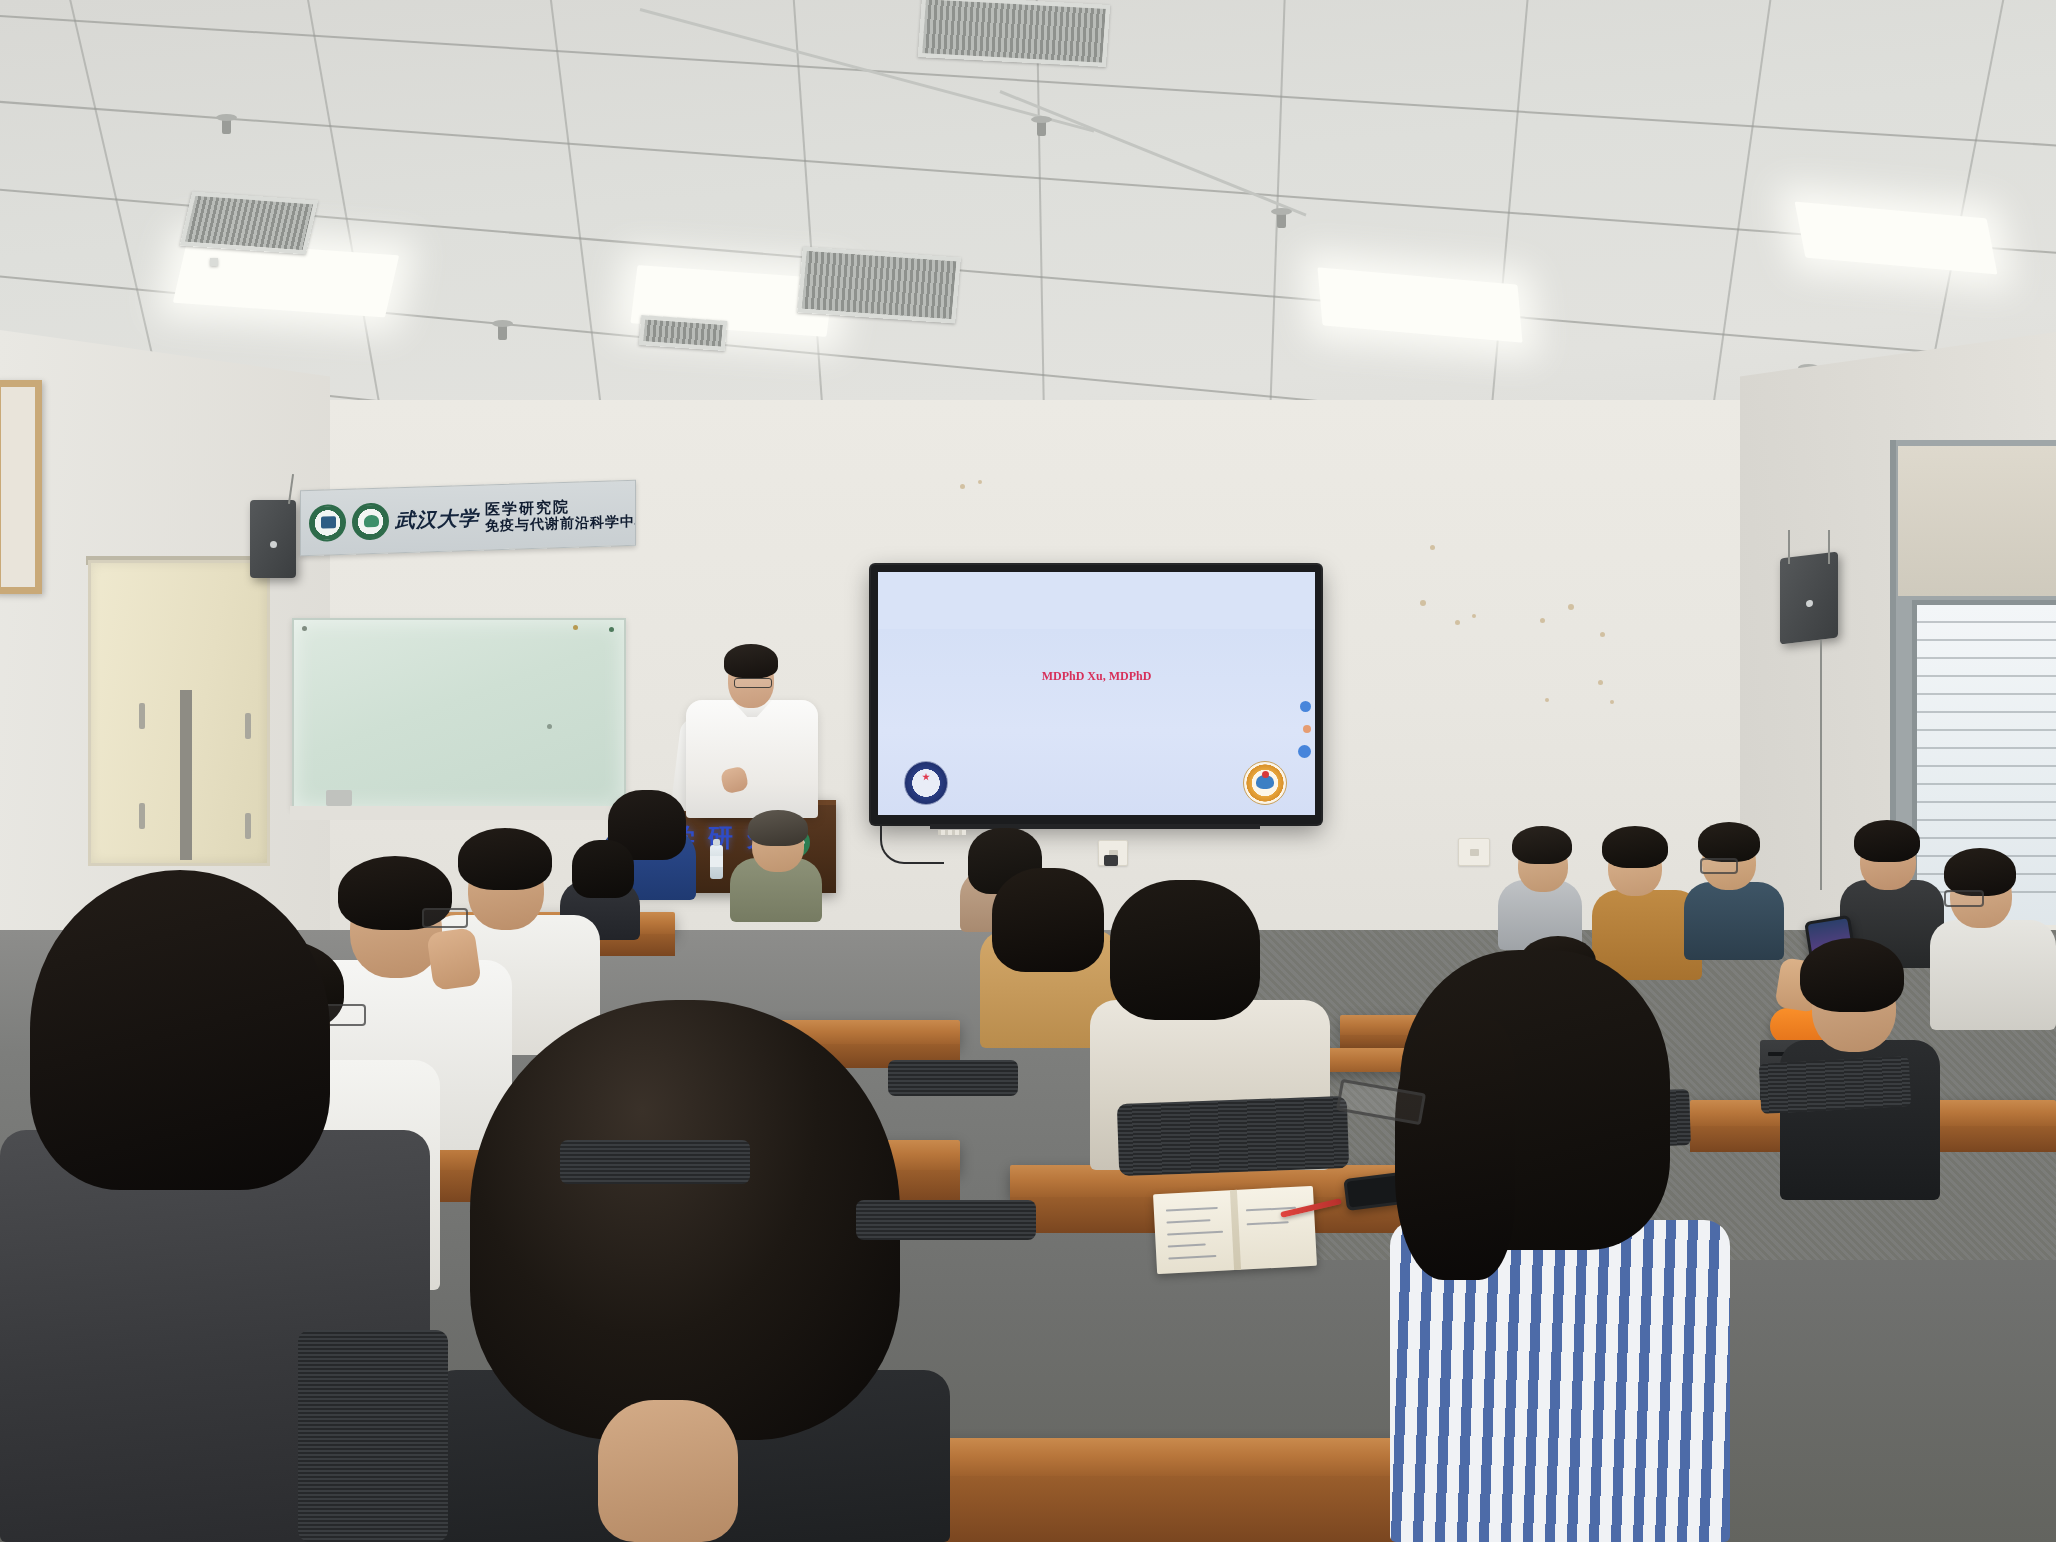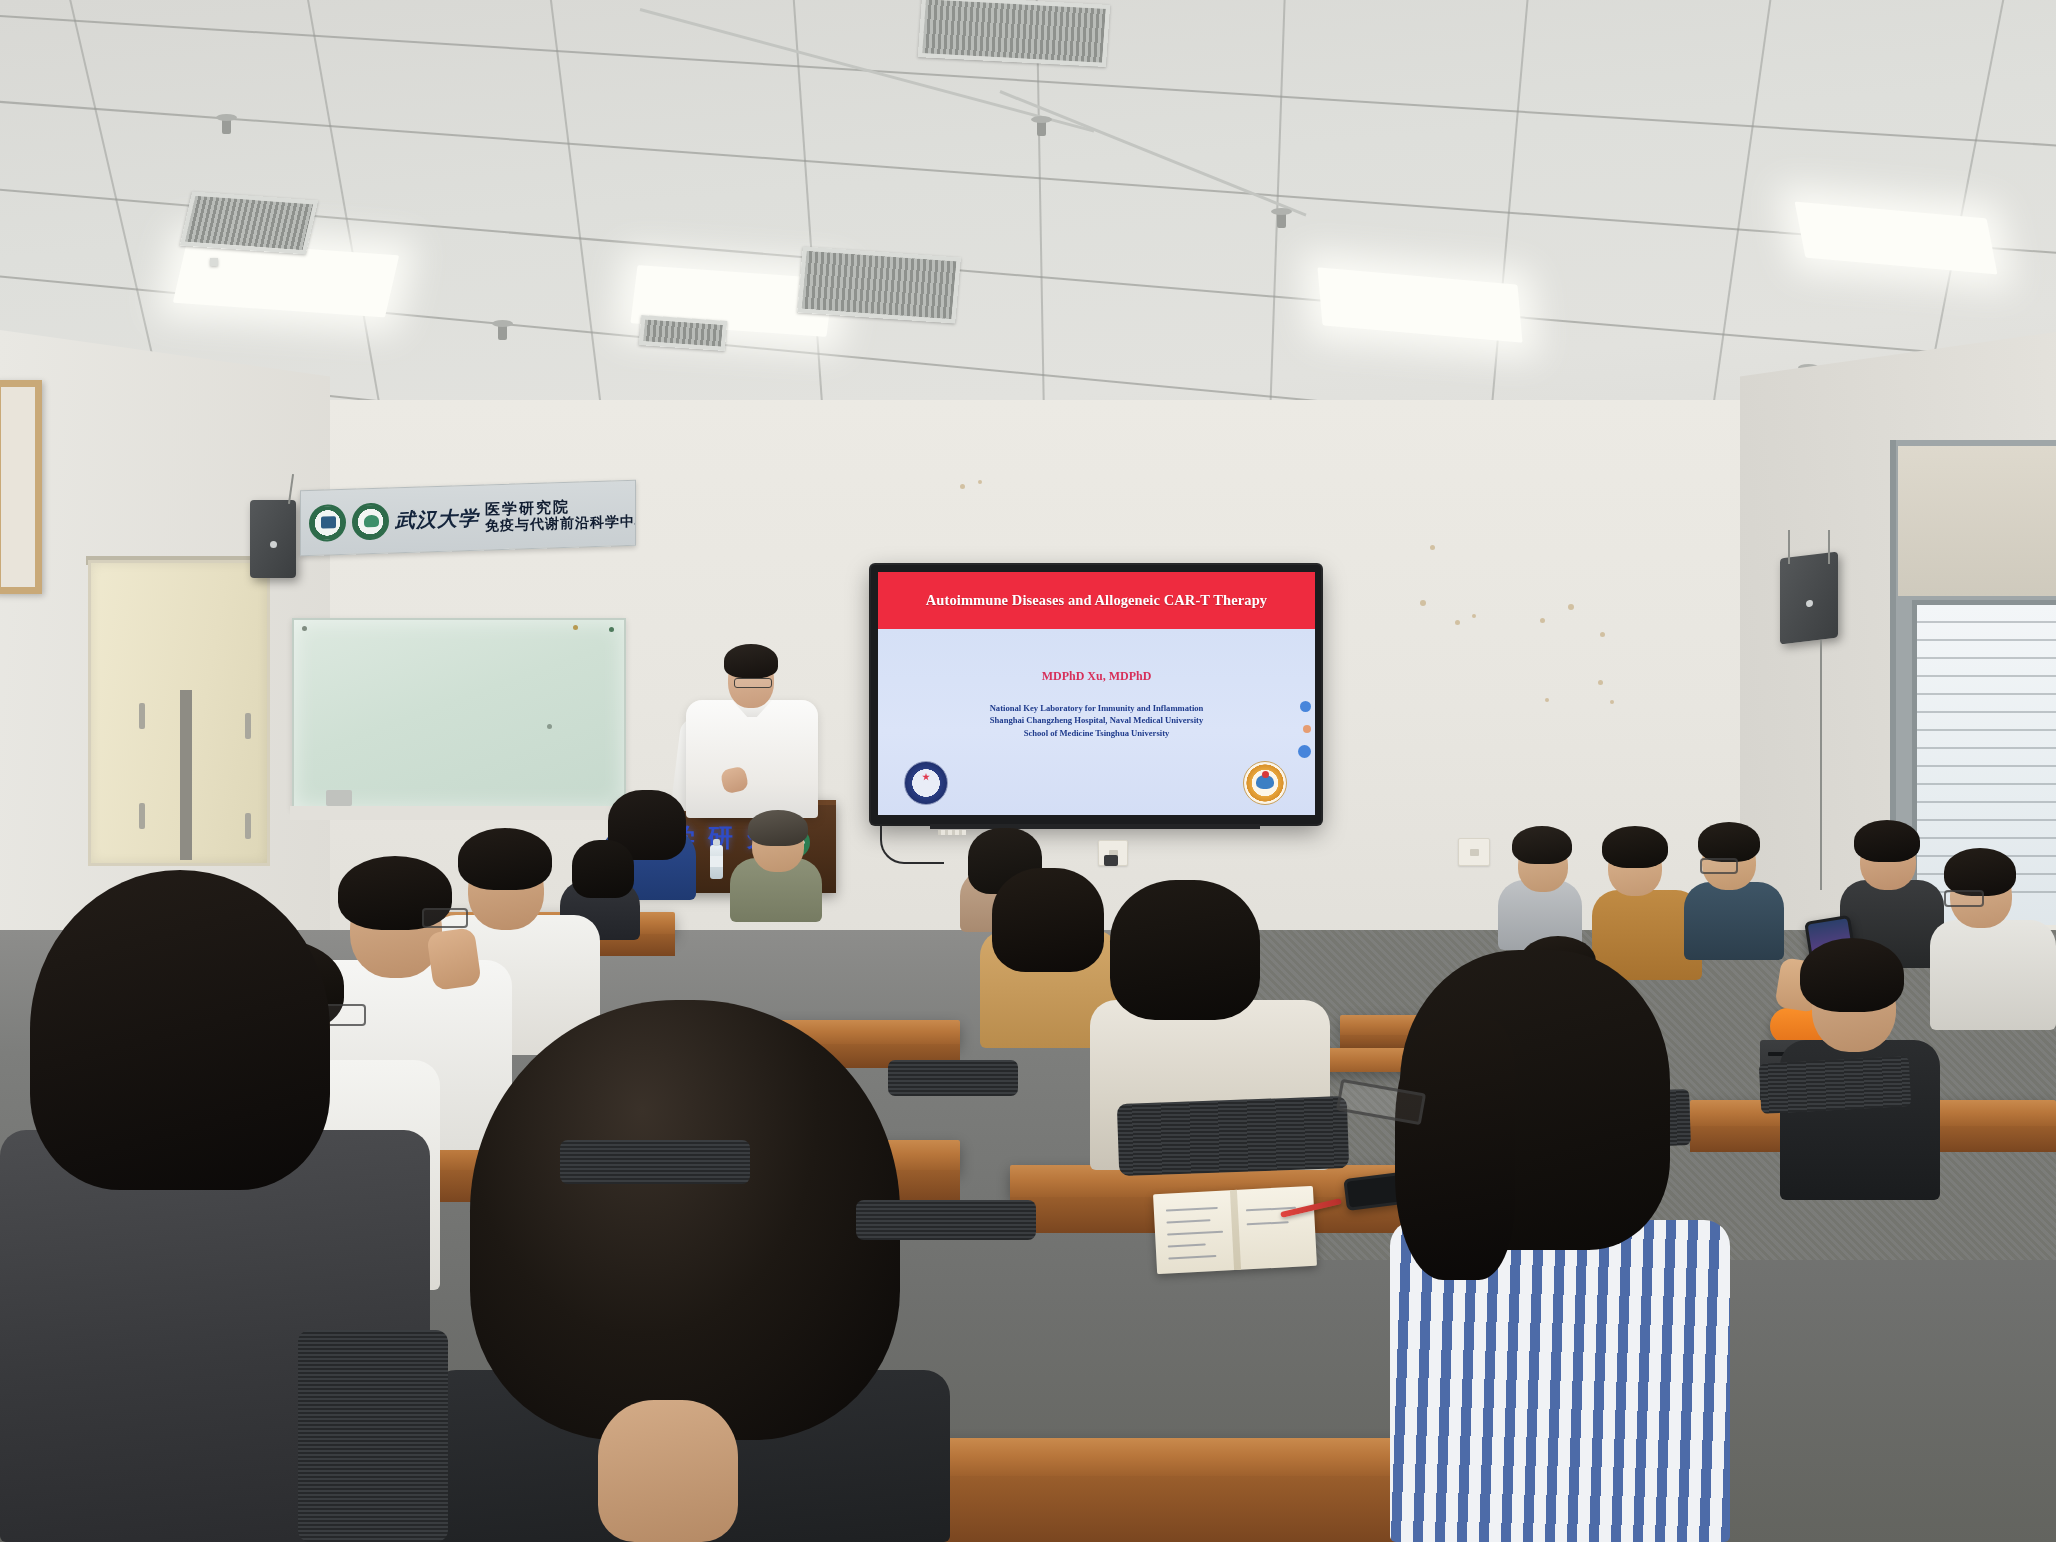--- a/index.html
+++ b/index.html
@@ -350,30 +350,22 @@
       <div class="blind" style="top:214px;"></div>
     <div class="blind" style="top:232px;"></div>
       <div class="blind" style="top:250px;"></div>
     <div class="blind" style="top:268px;"></div>
       <div class="blind" style="top:286px;"></div>
   </div>
   <div class="abs" id="winsill"></div>
 
   <div class="abs" id="tvbezel">
     <div id="slide">
-      <div id="slidebar">
-        <div id="slidetitle">Autoimmune Diseases and Allogeneic CAR-T Therapy</div>
-      </div>
       <div id="slidebody">
         <div id="presenter">MDPhD Xu, MDPhD</div>
-        <div id="affil">
-          <div>National Key Laboratory for Immunity and Inflammation</div>
-          <div>Shanghai Changzheng Hospital, Naval Medical University</div>
-          <div>School of Medicine Tsinghua University</div>
-        </div>
         <div class="slidelogo" id="logoleft"></div>
         <div class="slidelogo" id="logoright"></div>
         <div class="slidedot" style="top:72px;width:11px;height:11px;"></div>
         <div class="slidedot" style="top:96px;width:8px;height:8px;background:#e8905a;"></div>
         <div class="slidedot" style="top:116px;width:13px;height:13px;"></div>
       </div>
     </div>
   </div>
   <div class="abs" id="tvstand"></div>
   <div class="abs" id="tvwire"></div>

